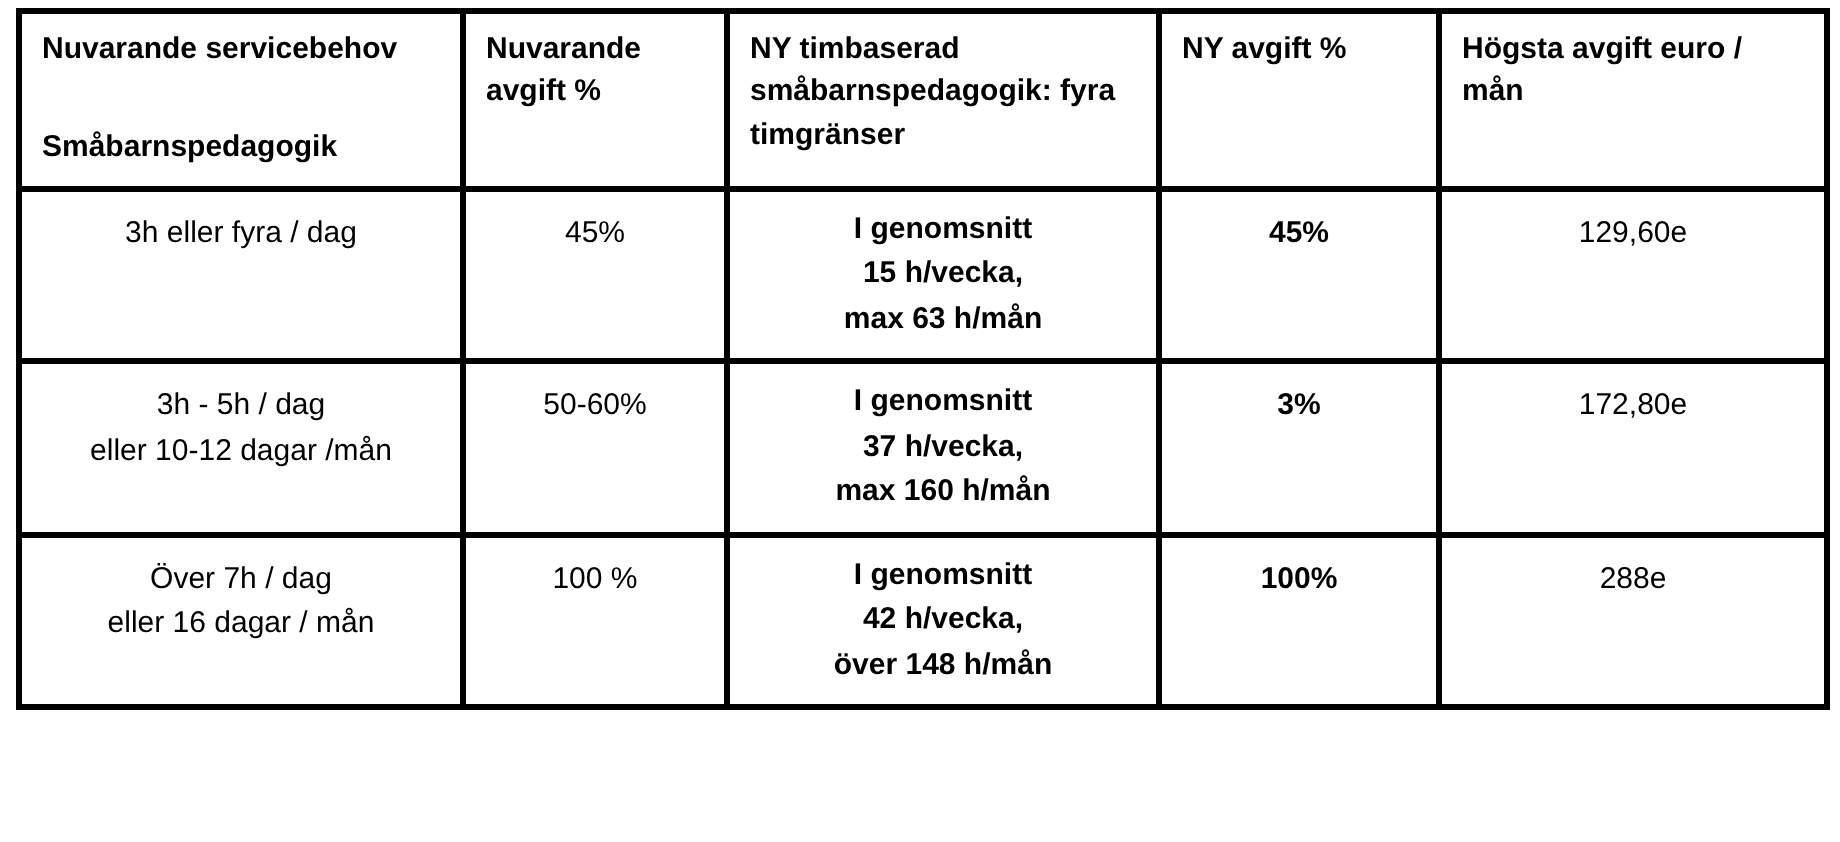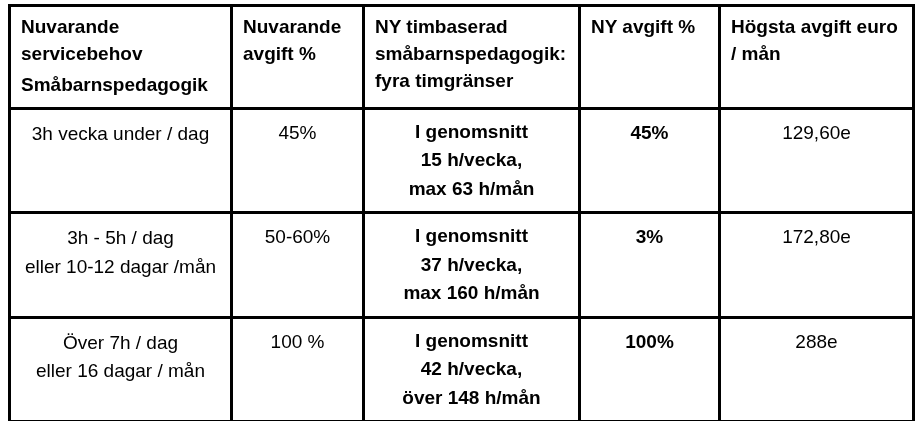--- a/index.html
+++ b/index.html
@@ -28,38 +28,38 @@
   table.fee-table col.c0 { width: 222px; }
   table.fee-table col.c1 { width: 132px; }
   table.fee-table col.c2 { width: 216px; }
   table.fee-table col.c3 { width: 140px; }
   table.fee-table col.c4 { width: 194px; }
 
   table.fee-table td {
     border: 3px solid #000000;
     vertical-align: top;
     padding: 7px 10px 8px 10px;
-    font-size: 19px;
+    font-size: 15px;
     line-height: 1.42;
   }
 
   
   .hdr td {
     font-weight: bold;
     font-size: 17px;
     line-height: 1.45;
     padding-top: 9px;
     padding-bottom: 10px;
   }
   .hdr .hdr-title {
     display: block;
   }
   .hdr .hdr-sub {
     display: block;
-    margin-top: 4px;
+    margin-top: 28px;
   }
 
   
   .c-center {
     text-align: center;
   }
   .c-left {
     text-align: left;
   }
   .bold {
@@ -121,21 +121,21 @@
         <td class="c-left">
           <span class="hdr-title">NY avgift %</span>
         </td>
         <td class="c-left">
           <span class="hdr-title">Högsta avgift euro / mån</span>
         </td>
       </tr>
 
       <tr class="body-row">
         <td class="c-center col-need">
-          <span class="cell-line">3h vecka under / dag</span>
+          <span class="cell-line">3h eller fyra / dag</span>
         </td>
         <td class="c-center col-pct">45%</td>
         <td class="c-left bold col-hours">
           <span class="cell-line">I genomsnitt</span>
           <span class="cell-line">15 h/vecka,</span>
           <span class="cell-line">max 63 h/mån</span>
         </td>
         <td class="c-center bold col-newpct">45%</td>
         <td class="c-center col-max">129,60e</td>
       </tr>

